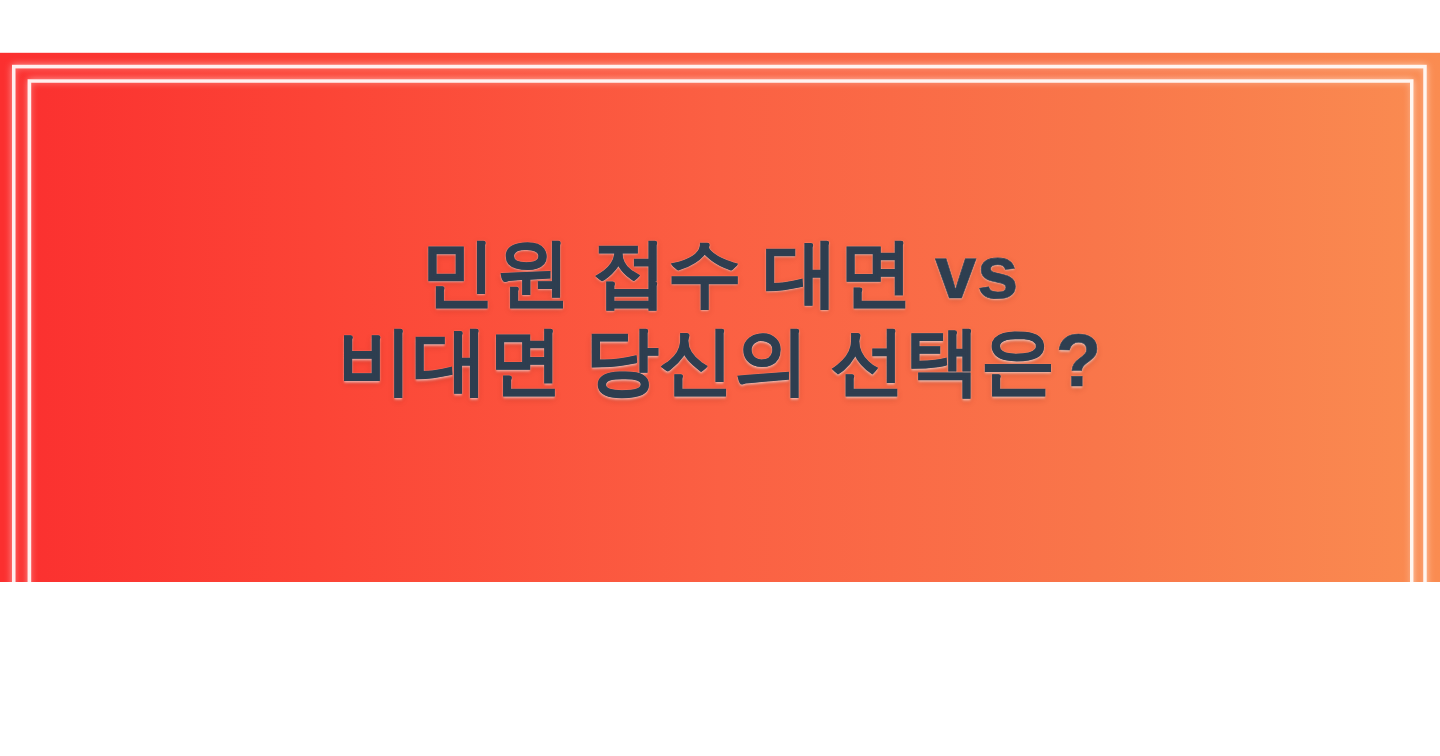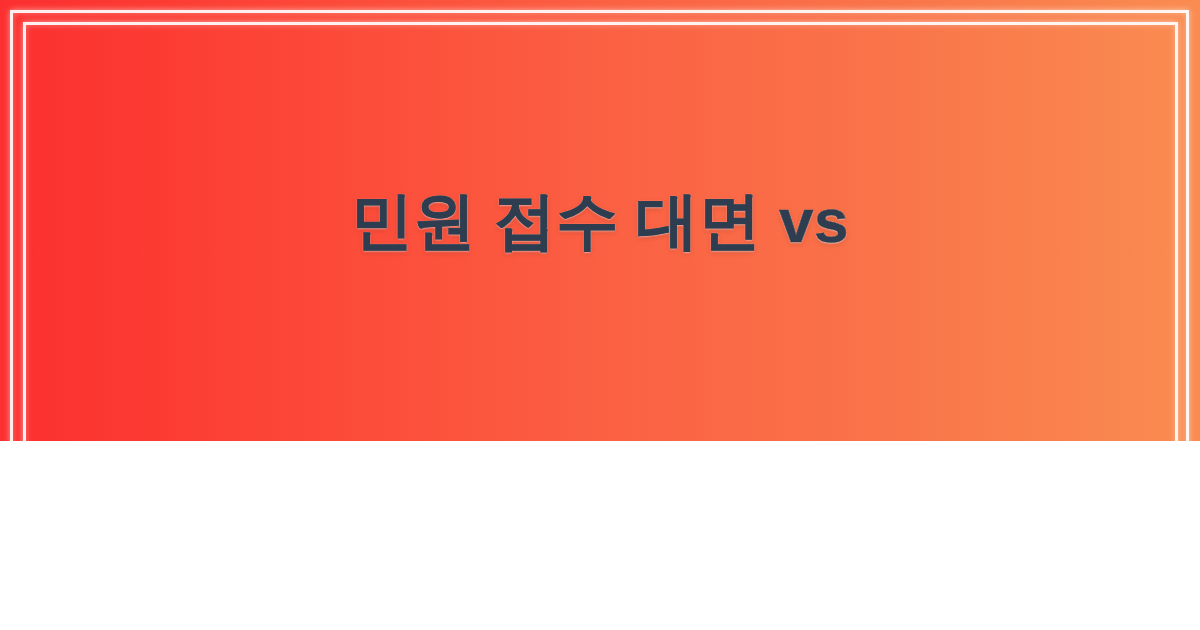--- a/index.html
+++ b/index.html
@@ -15,20 +15,21 @@
     position: relative;
     width: 1200px;
     height: 441px;
     overflow: hidden;
     background: linear-gradient(90deg,
                 #FB2F2F 0%,
                 #FC4436 22%,
                 #FB6043 50%,
                 #F9764A 76%,
                 #FA8C51 100%);
+    margin-top: 44px;
   }
 
   
   .frame {
     position: absolute;
     border-style: solid;
     border-color: rgba(255,255,255,0.92);
     border-width: 3px;
     box-sizing: border-box;
     pointer-events: none;
@@ -88,16 +89,17 @@
 
 <div class="poster">
 
   <div class="frame frame-outer"></div>
 
   <div class="frame frame-inner"></div>
 
   <div class="headline-wrap">
     <h1 class="headline">
       <span class="line">민원 접수 대면 vs</span>
+      <span class="line">비대면 당신의 선택은?</span>
     </h1>
   </div>
 
 </div>
 
 </body></html>

